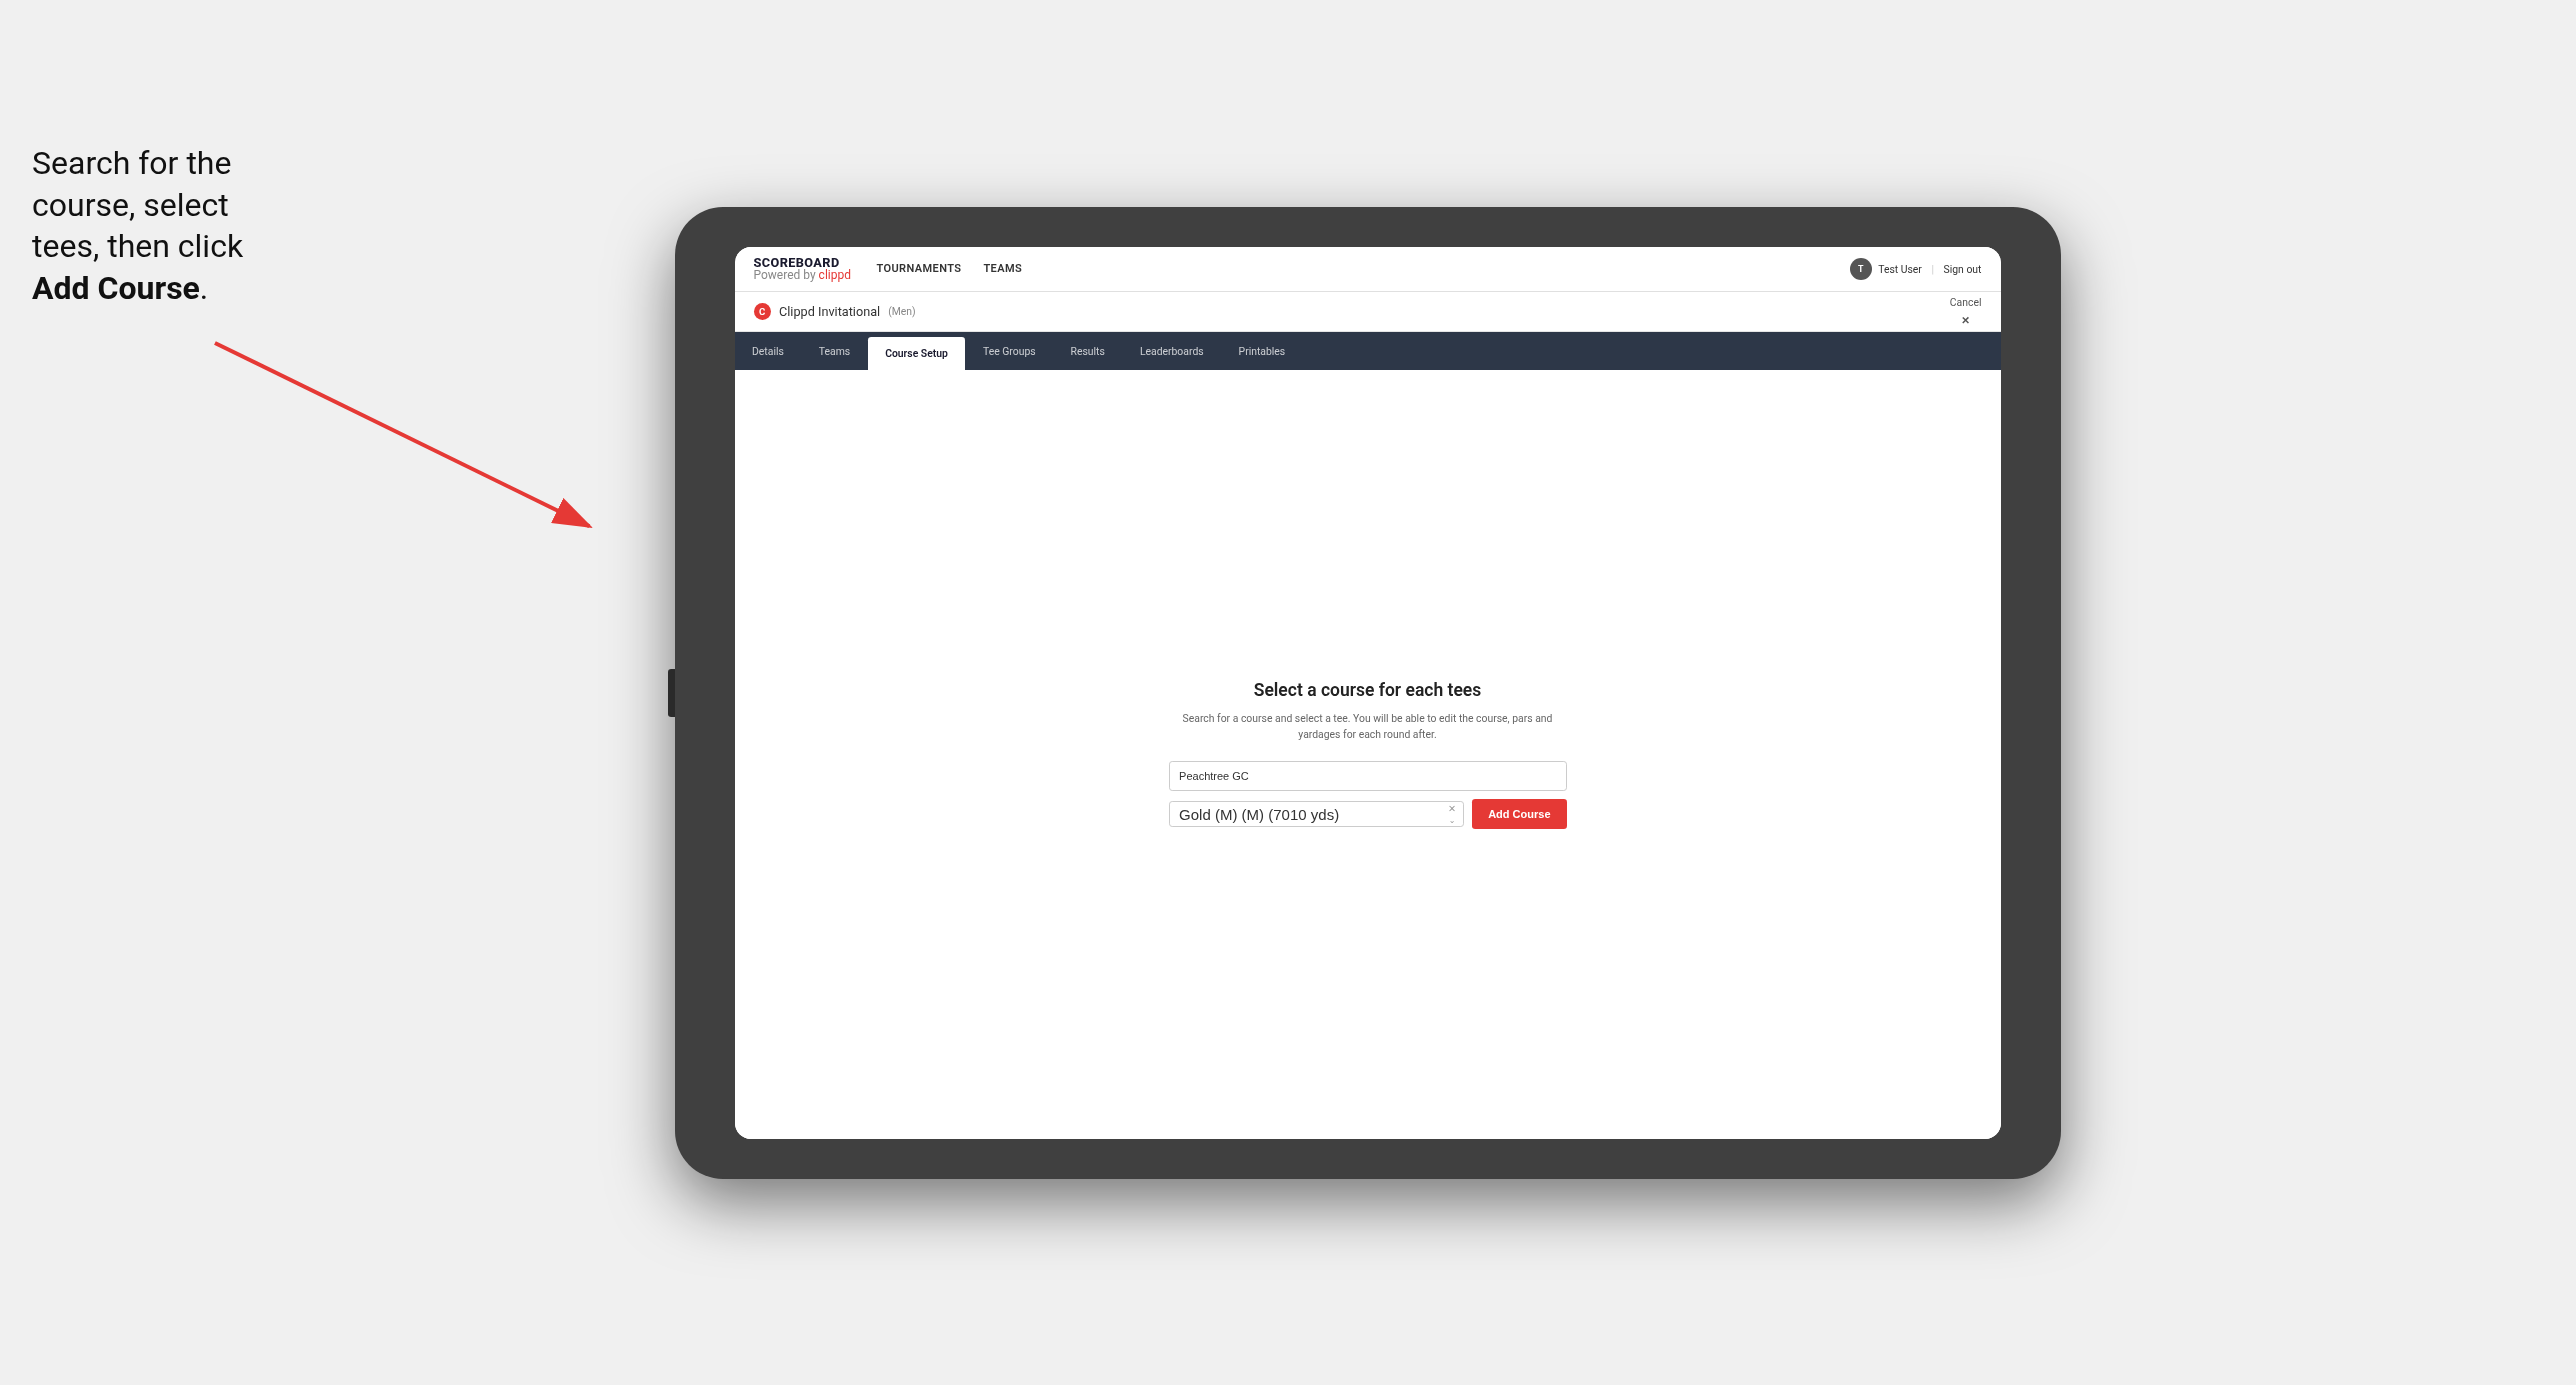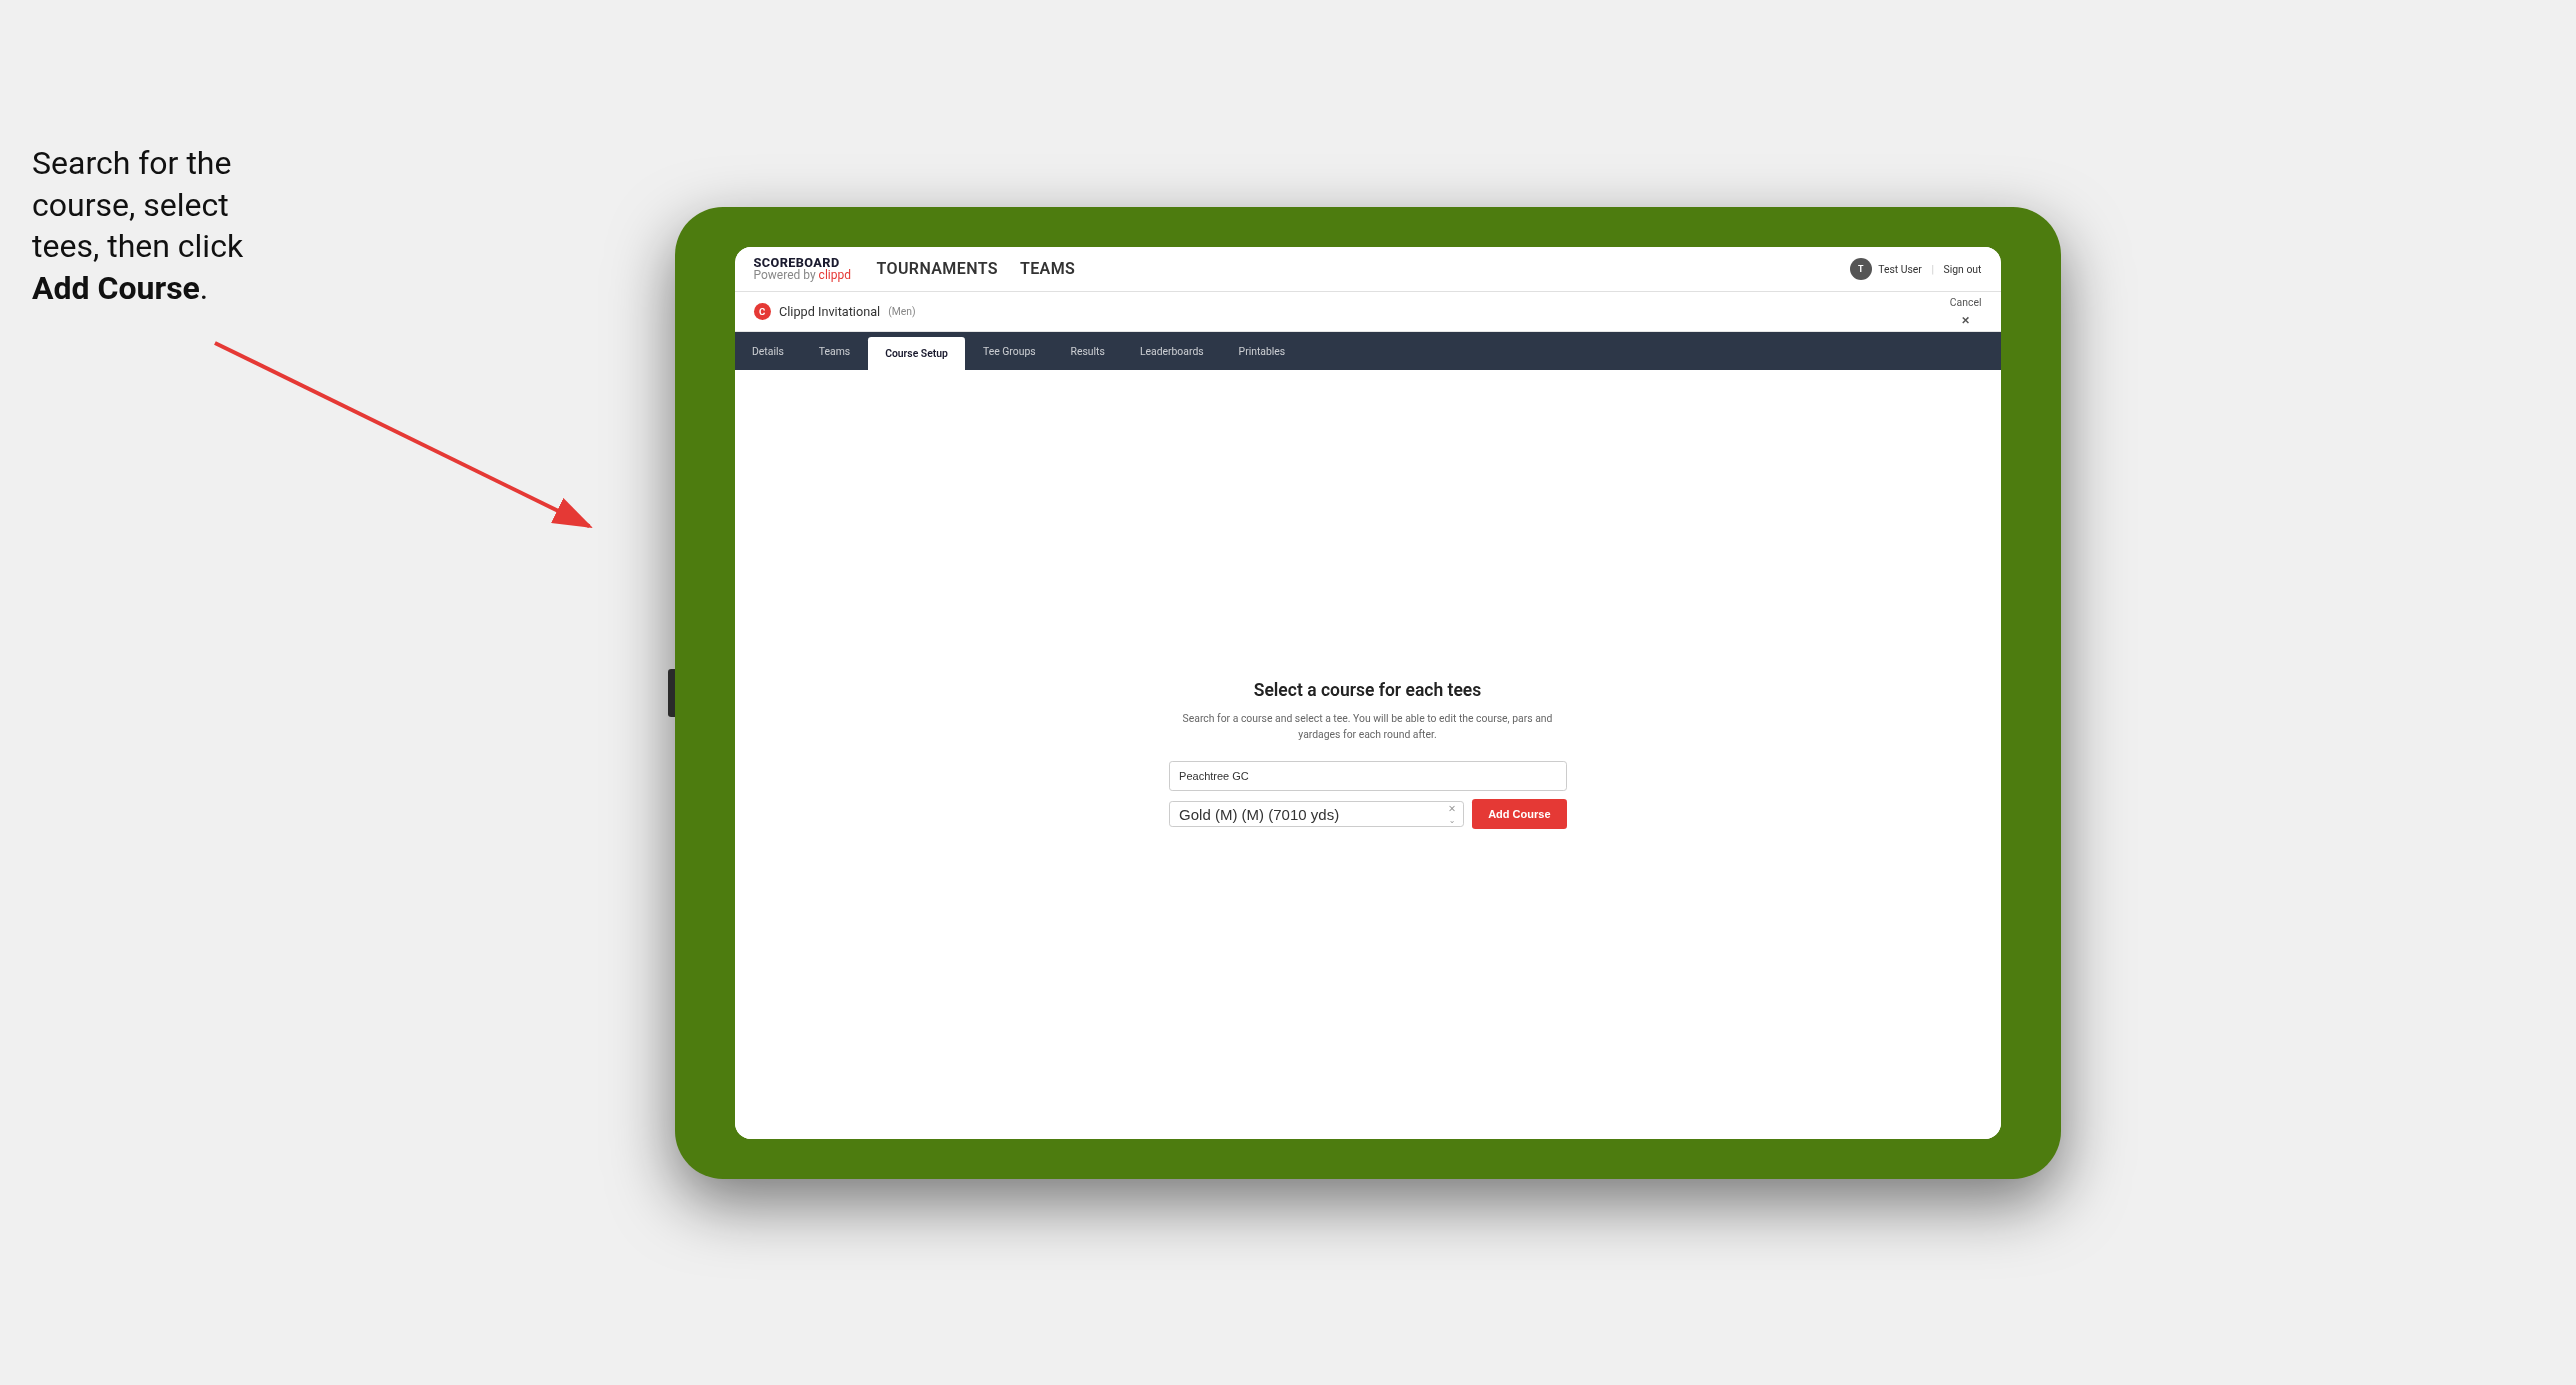--- a/index.html
+++ b/index.html
@@ -27,21 +27,21 @@
     }
     .arrow-container svg {
       width: 100%;
       height: 100%;
     }
 
     
     .tablet {
       width: 1386px;
       height: 972px;
-      background: #4d7c0f;
+      background: #404040;
       border-radius: 48px;
       box-shadow: 0 24px 64px rgba(0,0,0,0.5);
       display: flex;
       align-items: center;
       justify-content: center;
       position: relative;
       margin-left: 159px;
     }
 
     
@@ -99,21 +99,21 @@
       font-size: 12px;
       color: #888;
     }
     .brand-sub span { color: #e53935; }
 
     .topnav-links {
       display: flex;
       gap: 22px;
     }
     .topnav-link {
-      font-size: 16px;
+      font-size: 11px;
       font-weight: 600;
       color: #333;
       text-transform: uppercase;
       letter-spacing: 0.4px;
       cursor: pointer;
     }
 
     .topnav-right {
       display: flex;
       align-items: center;

